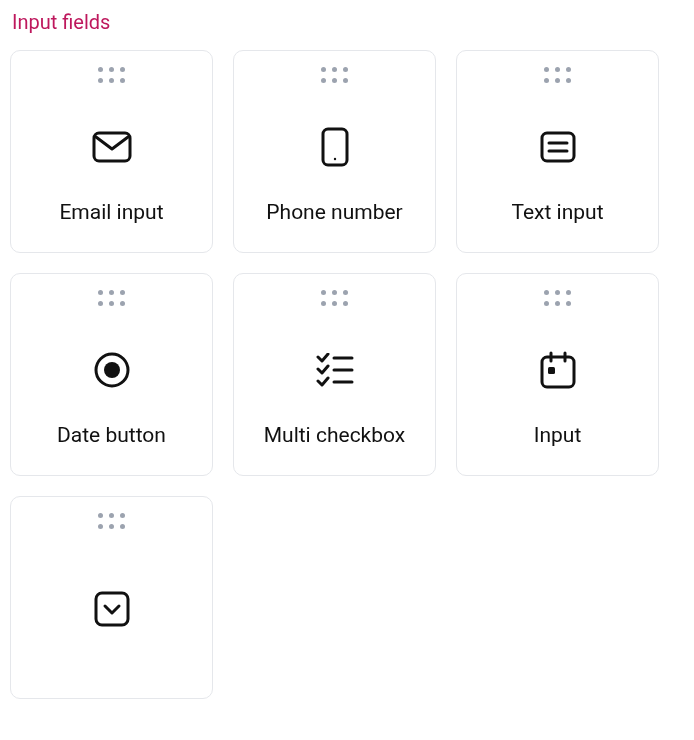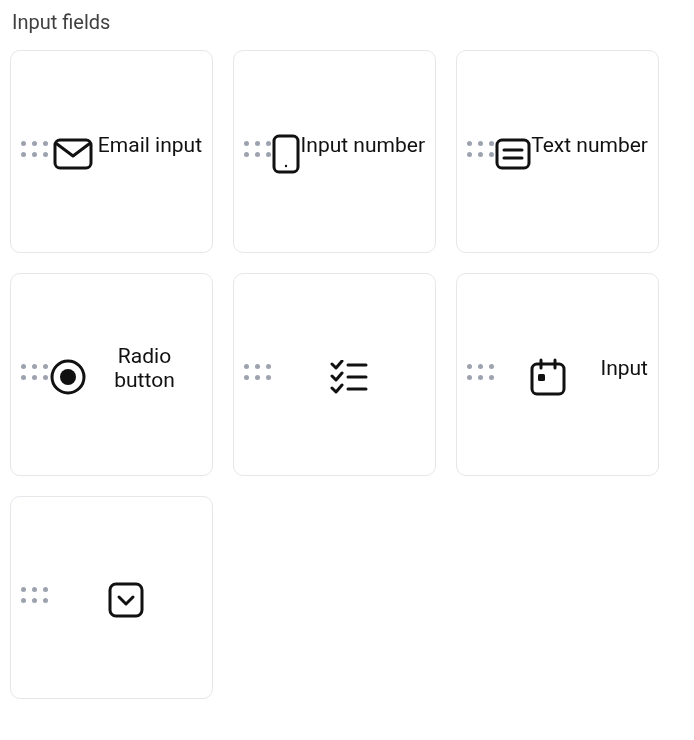--- a/index.html
+++ b/index.html
@@ -6,36 +6,36 @@
   body {
     margin: 0;
     padding: 10px;
     font-family: -apple-system, BlinkMacSystemFont, "Segoe UI", Roboto, sans-serif;
     background: #ffffff;
     color: #111;
     width: 694px;
   }
   .section-title {
     font-size: 20px;
-    color: #404040;
+    color: #be185d;
     margin: 0 0 16px 2px;
     font-weight: 400;
   }
   .grid {
     display: grid;
     grid-template-columns: repeat(3, 203px);
     gap: 20px;
   }
   .card {
     border: 1px solid #e5e7eb;
     border-radius: 10px;
     background: #fff;
     height: 203px;
     display: flex;
-    flex-direction: row;
+    flex-direction: column;
     align-items: center;
     padding: 14px 10px 20px 10px;
     cursor: pointer;
     position: relative;
   }
   .drag-handle {
     color: #9ca3af;
     display: grid;
     grid-template-columns: repeat(3, 6px);
     grid-template-rows: repeat(2, 6px);
@@ -97,58 +97,58 @@
         <span></span>
         <span></span>
         <span></span>
     </div>
     <div class="icon-wrap">
       <svg width="28" height="40" viewBox="0 0 28 40" fill="none" stroke="#111" stroke-width="3" stroke-linecap="round" stroke-linejoin="round">
         <rect x="2" y="2" width="24" height="36" rx="5"></rect>
         <circle cx="14" cy="32" r="1.2" fill="#111" stroke="none"></circle>
       </svg>
     </div>
-    <div class="card-label">Input number</div>
+    <div class="card-label">Phone number</div>
   </div>
 
   <div class="card">
     <div class="drag-handle">
       <span></span>
         <span></span>
         <span></span>
         <span></span>
         <span></span>
         <span></span>
     </div>
     <div class="icon-wrap">
       <svg width="36" height="32" viewBox="0 0 36 32" fill="none" stroke="#111" stroke-width="3" stroke-linecap="round" stroke-linejoin="round">
         <rect x="2" y="2" width="32" height="28" rx="5"></rect>
         <line x1="9" y1="12" x2="27" y2="12"></line>
         <line x1="9" y1="20" x2="27" y2="20"></line>
       </svg>
     </div>
-    <div class="card-label">Text number</div>
+    <div class="card-label">Text input</div>
   </div>
 
   <div class="card">
     <div class="drag-handle">
       <span></span>
         <span></span>
         <span></span>
         <span></span>
         <span></span>
         <span></span>
     </div>
     <div class="icon-wrap">
       <svg width="38" height="38" viewBox="0 0 38 38" fill="none" stroke="#111" stroke-width="3" stroke-linecap="round" stroke-linejoin="round">
         <circle cx="19" cy="19" r="16"></circle>
         <circle cx="19" cy="19" r="8" fill="#111" stroke="none"></circle>
       </svg>
     </div>
-    <div class="card-label">Radio button</div>
+    <div class="card-label">Date button</div>
   </div>
 
   <div class="card">
     <div class="drag-handle">
       <span></span>
         <span></span>
         <span></span>
         <span></span>
         <span></span>
         <span></span>
@@ -156,20 +156,21 @@
     <div class="icon-wrap">
       <svg width="38" height="34" viewBox="0 0 38 34" fill="none" stroke="#111" stroke-width="3" stroke-linecap="round" stroke-linejoin="round">
         <path d="M2 4 L6 8 L12 1"></path>
         <line x1="18" y1="5" x2="36" y2="5"></line>
         <path d="M2 16 L6 20 L12 13"></path>
         <line x1="18" y1="17" x2="36" y2="17"></line>
         <path d="M2 28 L6 32 L12 25"></path>
         <line x1="18" y1="29" x2="36" y2="29"></line>
       </svg>
     </div>
+    <div class="card-label">Multi checkbox</div>
   </div>
 
   <div class="card">
     <div class="drag-handle">
       <span></span>
         <span></span>
         <span></span>
         <span></span>
         <span></span>
         <span></span>

